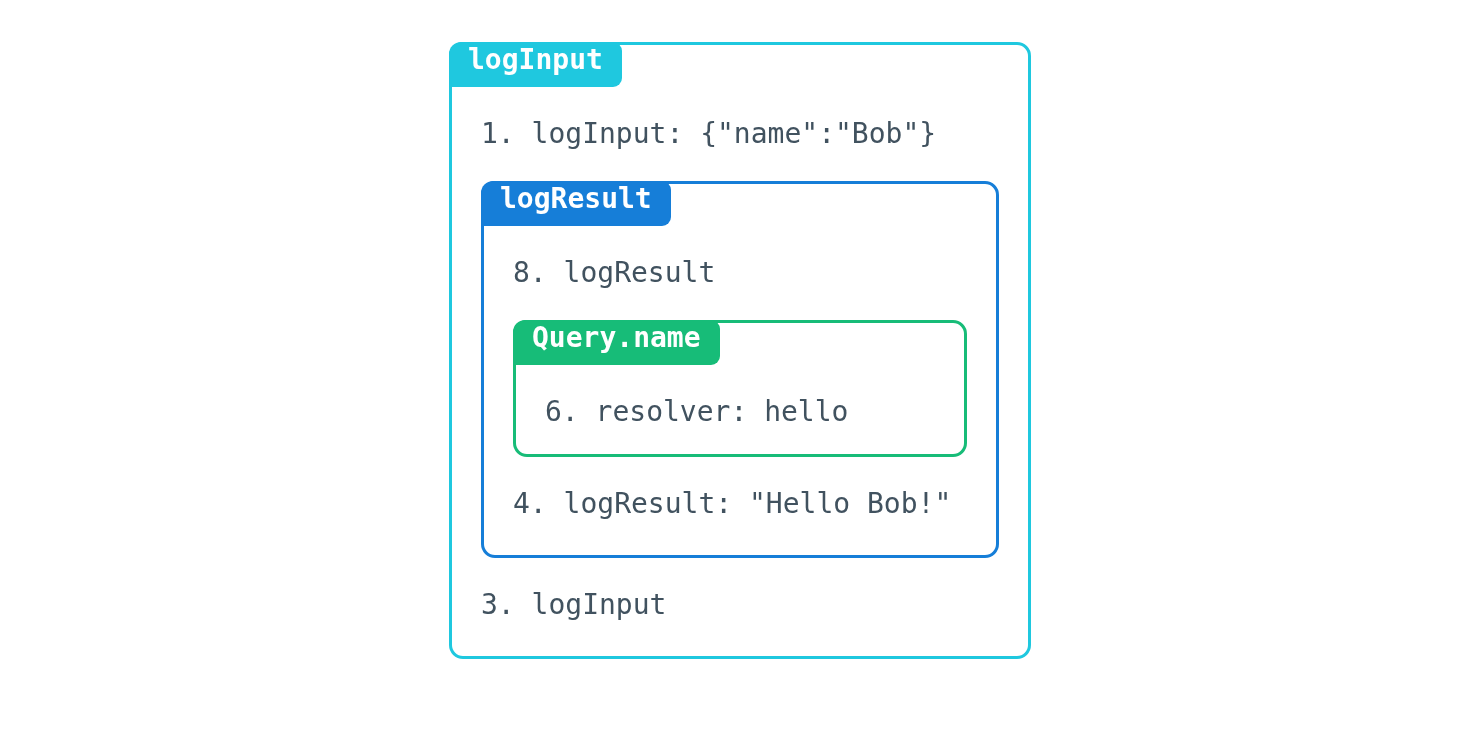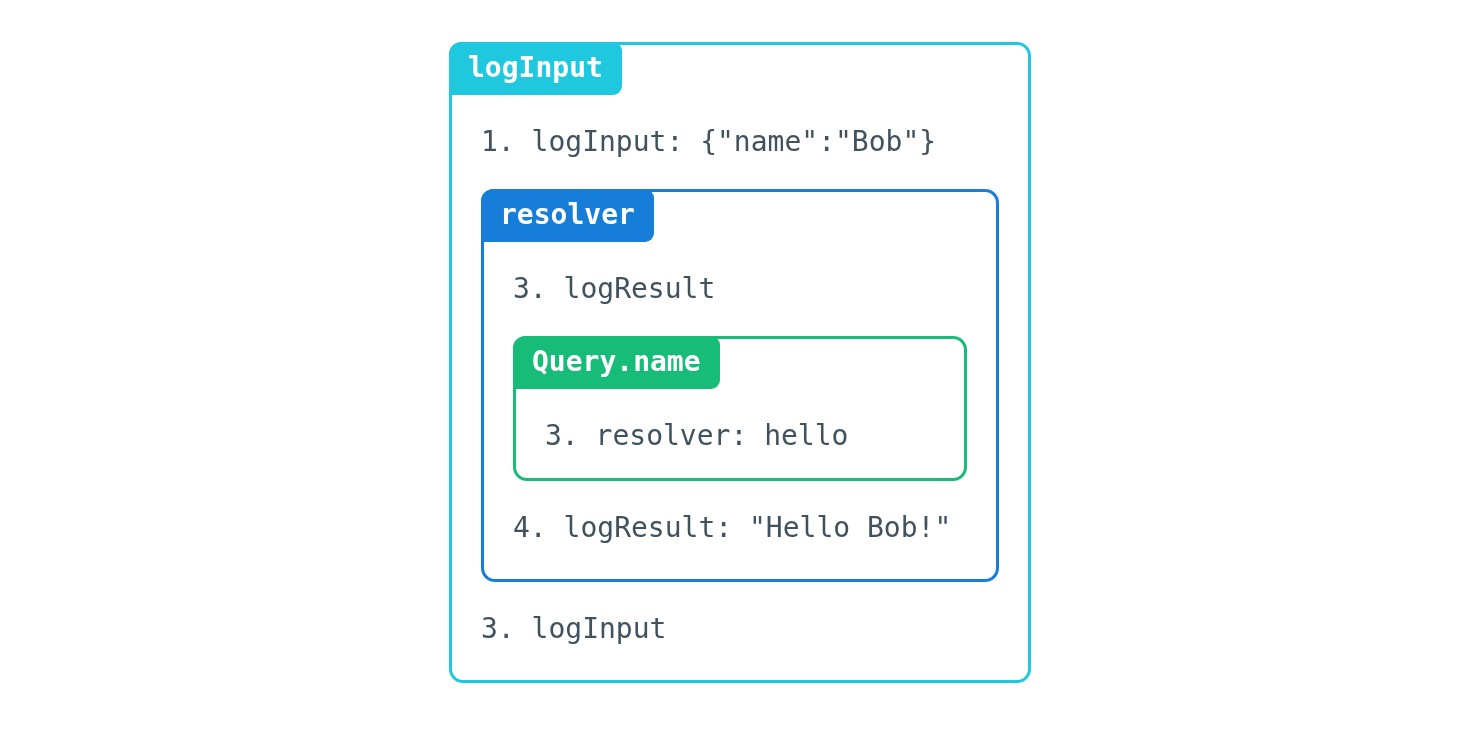--- a/index.html
+++ b/index.html
@@ -32,21 +32,21 @@
     background: #ffffff;
   }
   .box.cyan  { border-color: var(--cyan);  }
   .box.blue  { border-color: var(--blue);  }
   .box.green { border-color: var(--green); }
 
   .tab {
     display: block;
     width: max-content;
     margin: -3px 0 0 -3px;
-    padding: 12px 19px 13px 19px;
+    padding: 4px 19px 13px 19px;
     border-radius: 12px 9px 9px 0;
     color: #ffffff;
     font-size: 28px;
     font-weight: bold;
     line-height: 28px;
     letter-spacing: 0;
   }
   .tab.cyan-bg  { background: var(--cyan);  }
   .tab.blue-bg  { background: var(--blue);  }
   .tab.green-bg { background: var(--green); }
@@ -73,29 +73,29 @@
 <div class="stage">
   <div class="diagram">
 
     <div class="box cyan">
       <span class="tab cyan-bg">logInput</span>
       <div class="box-body">
 
         <div class="step">1. logInput: {"name":"Bob"}</div>
 
         <div class="box blue">
-          <span class="tab blue-bg">resolver</span>
+          <span class="tab blue-bg">logResult</span>
           <div class="box-body">
 
-            <div class="step">3. logResult</div>
+            <div class="step">8. logResult</div>
 
             <div class="box green">
               <span class="tab green-bg">Query.name</span>
               <div class="box-body">
-                <div class="step">3. resolver: hello</div>
+                <div class="step">6. resolver: hello</div>
               </div>
             </div>
 
             <div class="step">4. logResult: "Hello Bob!"</div>
 
           </div>
         </div>
 
         <div class="step">3. logInput</div>
 

